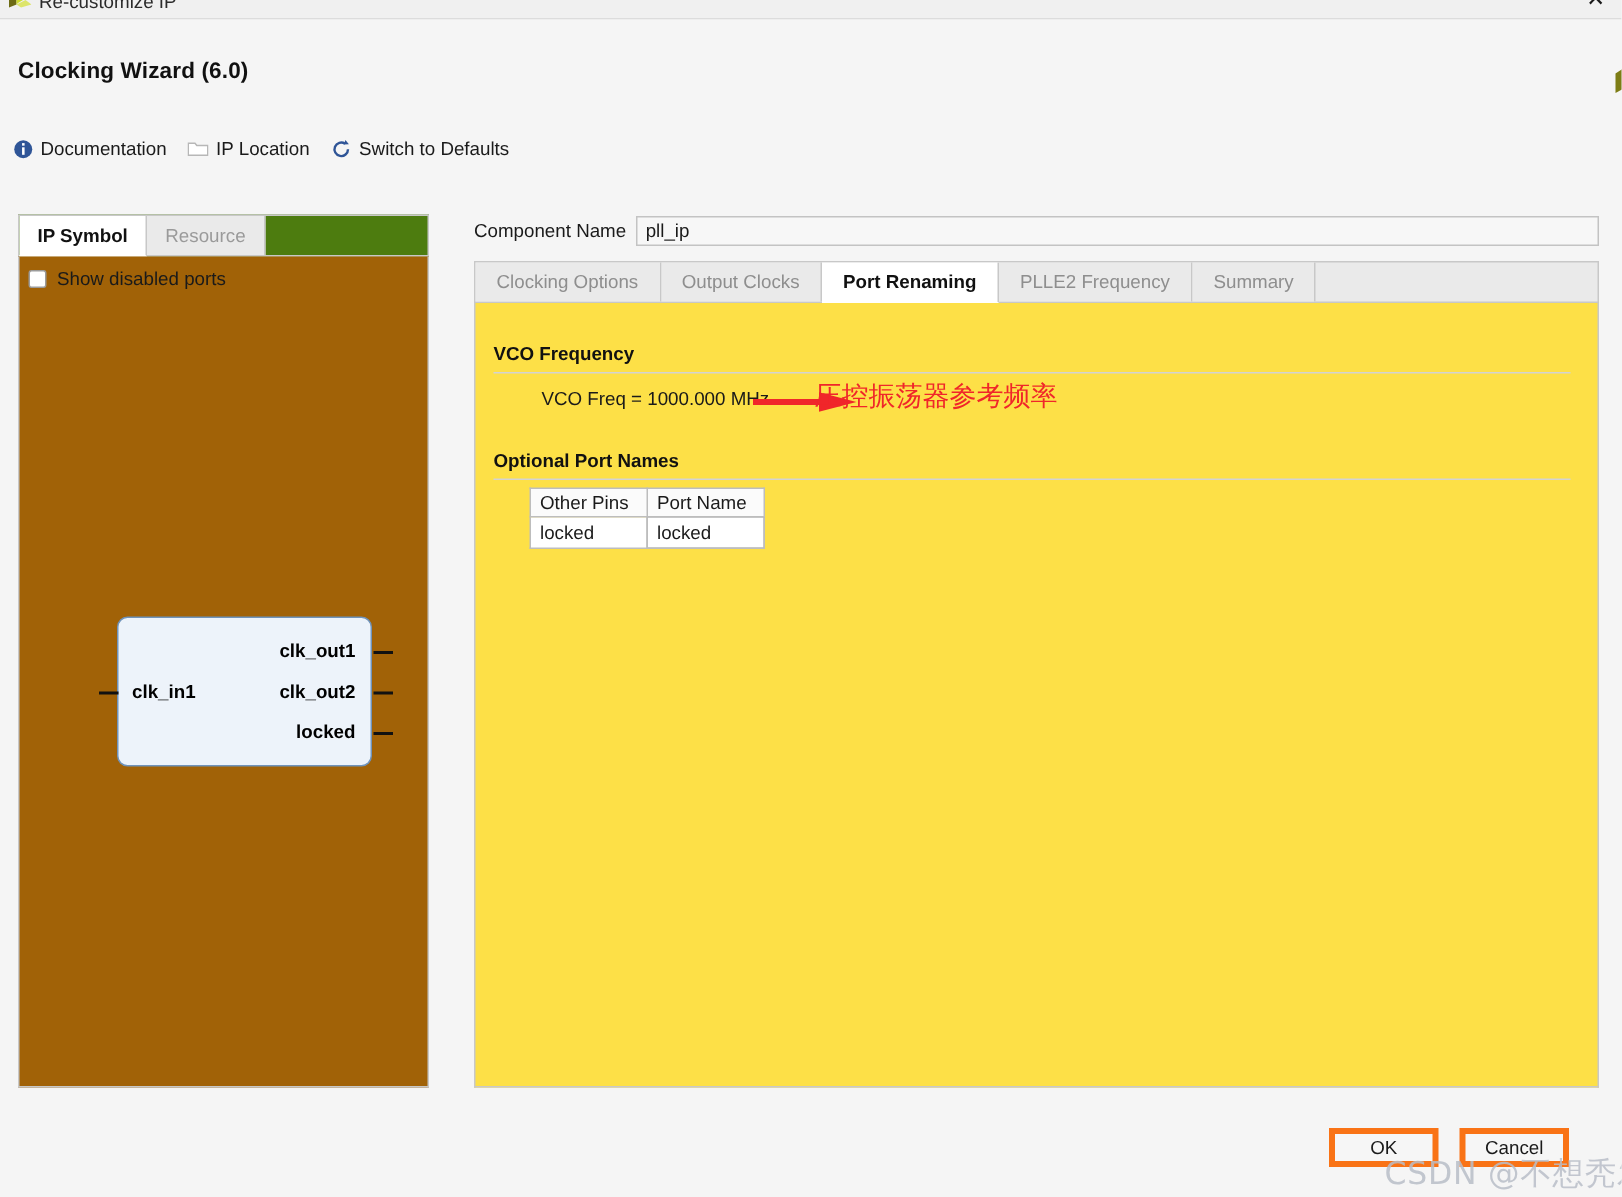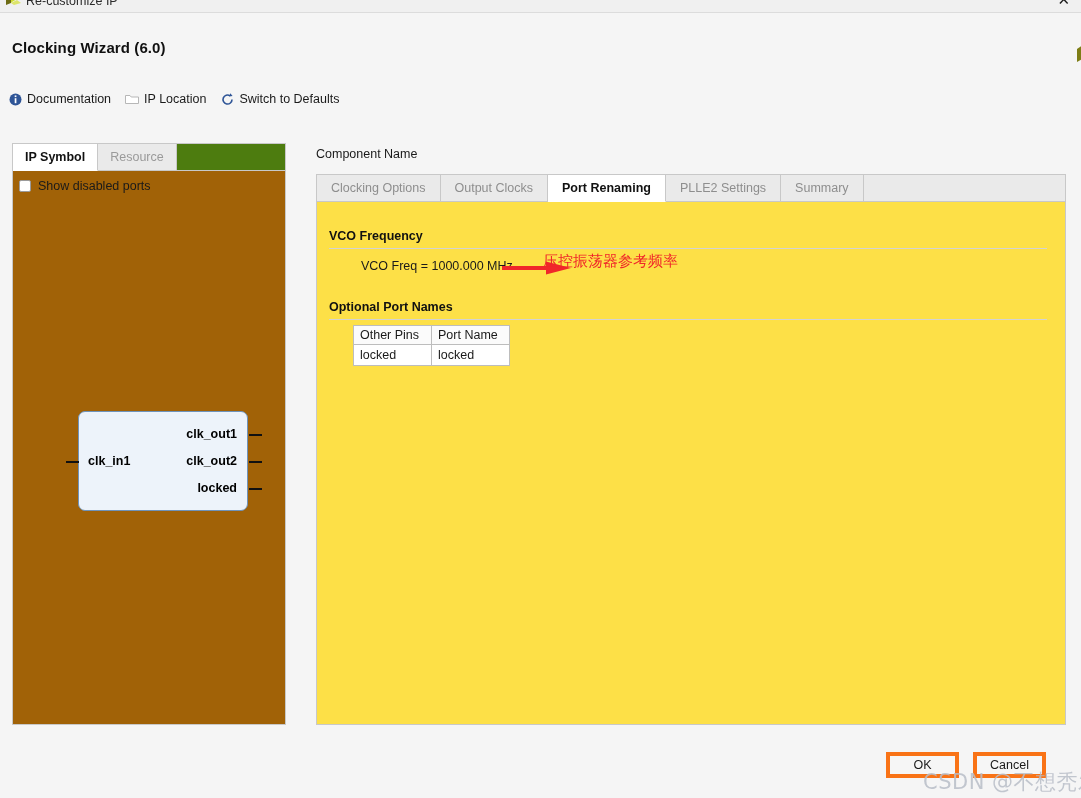--- a/index.html
+++ b/index.html
@@ -302,21 +302,21 @@
 
   
   #annot-arrow {
     position: absolute;
     left: 185px; top: 59px;
     width: 70px; height: 14px;
   }
   #annot-text {
     position: absolute;
     left: 226px; top: 50px;
-    font-size: 15px;
+    font-size: 18px;
     color: #f0262a;
     white-space: nowrap;
     font-family: "DejaVu Sans", sans-serif;
   }
 
   
   #port-table {
     position: absolute;
     left: 36px; top: 123px;
     border-collapse: collapse;
@@ -472,36 +472,37 @@
     <div class="pin-label" style="right:29px; top:43px;">clk_out2</div>
 
     <div class="pin-line" style="left:183px; top:77px; width:13px;"></div>
     <div class="pin-label" style="right:29px; top:70px;">locked</div>
   </div>
 
 </div>
 
 <div id="comp-row">
   <span id="comp-label">Component Name</span>
+  <input id="comp-input" type="text" value="pll_ip" style="">
 </div>
 
 <div id="right-panel"></div>
 
 <div id="right-tabbar">
   <div class="rtab">
     <span>Clocking Options</span>
   </div>
   <div class="rtab">
     <span>Output Clocks</span>
   </div>
   <div class="rtab active">
     <span>Port Renaming</span>
   </div>
   <div class="rtab">
-    <span>PLLE2 Settings</span>
+    <span>PLLE2 Frequency</span>
   </div>
   <div class="rtab">
     <span>Summary</span>
   </div>
 </div>
 
 <div id="right-body">
 
   <div class="section-title" style="left:12px; top:27px;">VCO Frequency</div>
   <div class="section-rule" style="left:12px; top:46px; width:718px;"></div>

